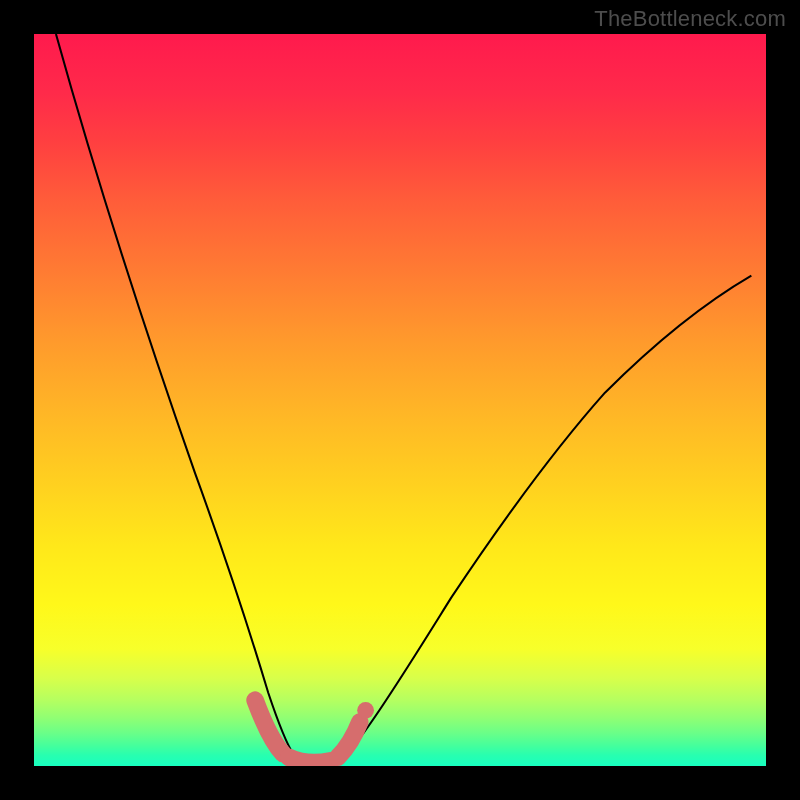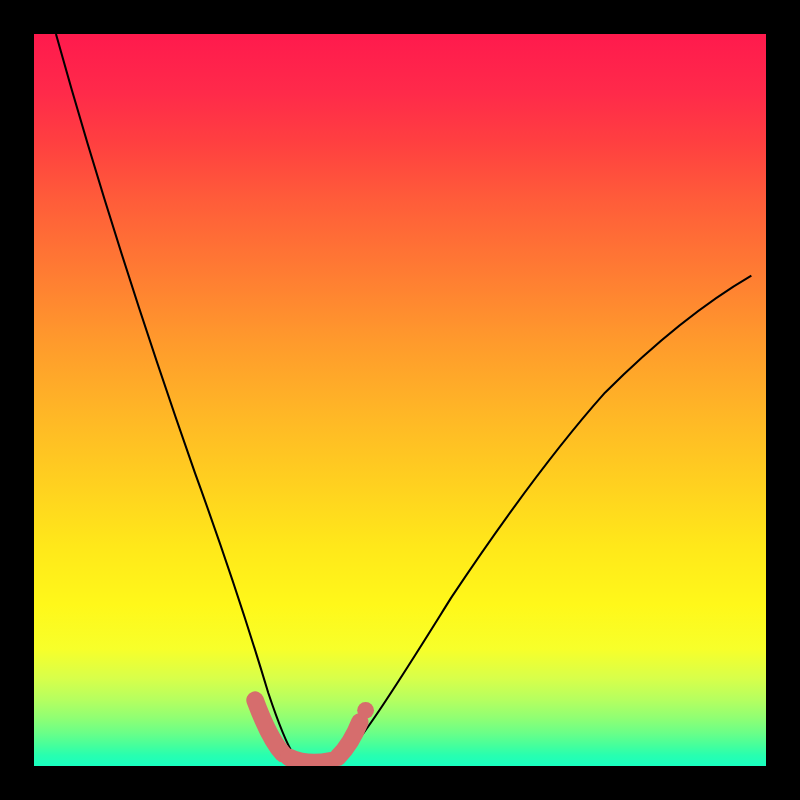--- a/index.html
+++ b/index.html
@@ -87,14 +87,15 @@
         <path d="M 30.2 91 C 31.5 94.5, 32.8 97, 34 98.3"></path>
         <path d="M 34.8 98.8 C 36.5 99.6, 38.5 99.7, 40.5 99.3"></path>
         <path d="M 41.5 98.8 C 42.8 97.5, 43.8 95.8, 44.5 94"></path>
 
         <circle cx="45.3" cy="92.4" r="1.15" fill="#d66d6d" stroke="none"></circle>
       </g>
     </svg>
 
   </div>
 
+  <div class="watermark">TheBottleneck.com</div>
 
 </div>
 
 </body></html>

